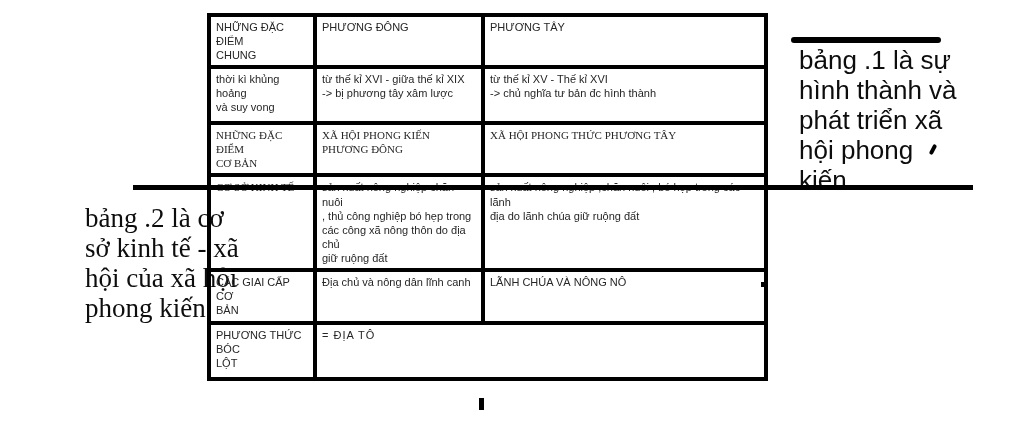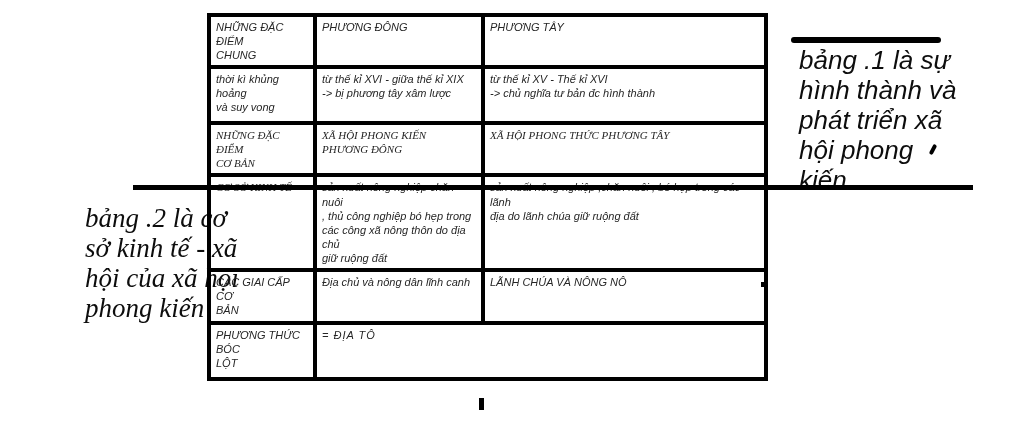--- a/index.html
+++ b/index.html
@@ -13,33 +13,32 @@
     border-collapse:collapse;table-layout:fixed;
     border:4px solid #000;
   }
   table.tbl td{
     border:4px solid #000;
     padding:3px 5px;
     font-size:11px;line-height:1.28;
     vertical-align:top;text-align:left;
     white-space:pre-line;color:#262626;
     overflow:hidden;
-    font-style:italic;
   }
   td.serif{font-family:"Liberation Serif", serif;font-size:12.5px;color:#111;}
   td.small{font-size:10.5px;margin-top:32px;}
   td.ctr{text-align:center;}
   td.vmid{vertical-align:middle;}
   td.vbot{vertical-align:bottom;}
   td.big{
     font-size:26px;line-height:1.1;letter-spacing:1px;color:#111;
     text-align:center;vertical-align:middle;padding-right:134px;
   }
   
-  .note{position:absolute;white-space:pre-line;color:#0d0d0d;font-style:italic;}
+  .note{position:absolute;white-space:pre-line;color:#0d0d0d;}
   .note-left{
     left:41px;top:203px;width:190px;
     font-family:"Liberation Serif", serif;
     font-size:27px;line-height:30px;margin-left:44px;
   }
   .note-right{
     left:799px;top:45px;width:170px;
     font-size:26px;line-height:30px;
   }
   

